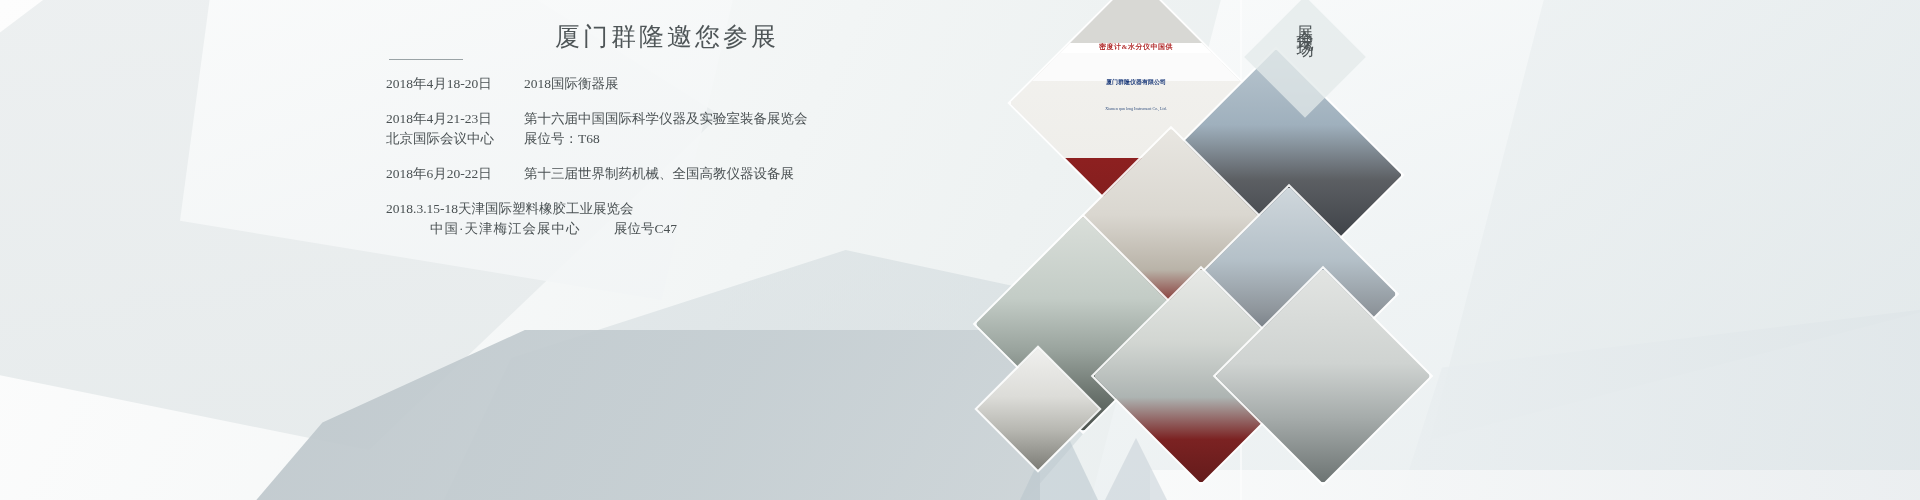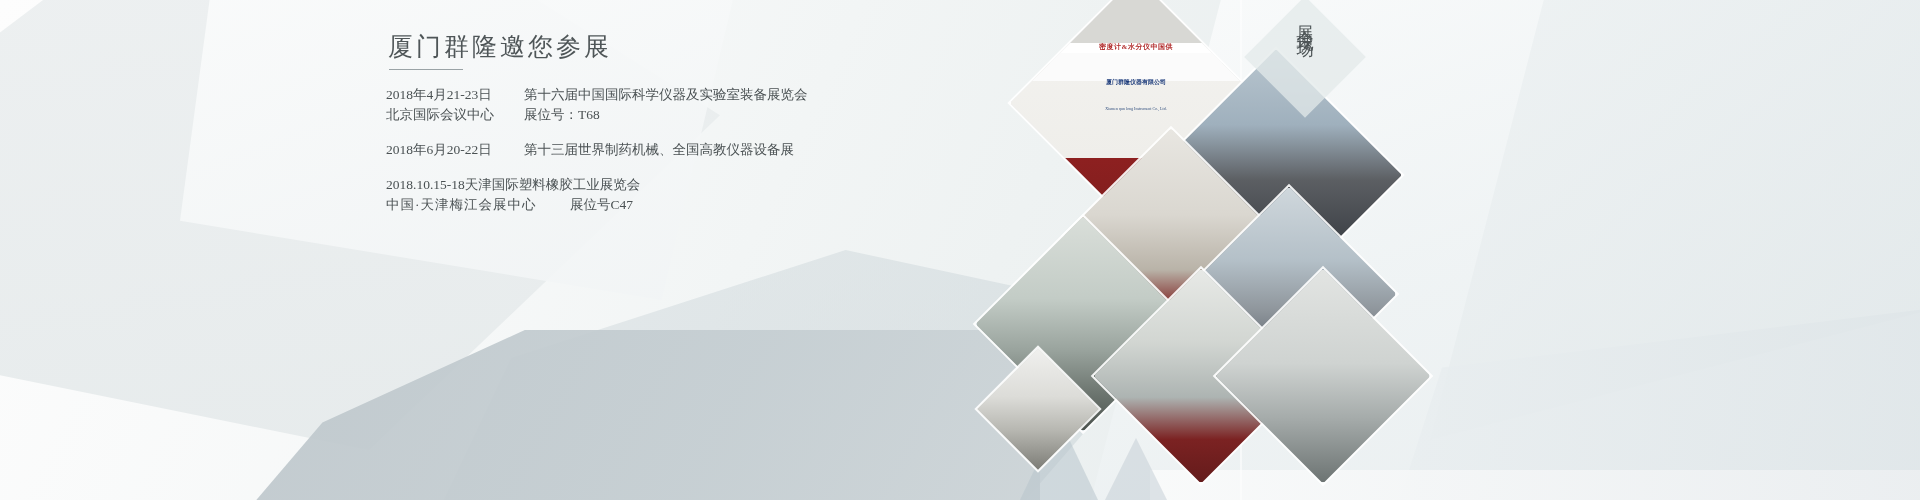--- a/index.html
+++ b/index.html
@@ -78,33 +78,33 @@
   .sh-k{ 
     left:1240px;top:0;width:2px;height:500px;
     background:rgba(255,255,255,.55);
   }
 
   
   .panel{position:absolute;left:386px;top:18px;width:560px;}
   .title{
     font-size:25px;color:#4f5658;letter-spacing:3px;
     font-family:"Liberation Serif","DejaVu Serif",serif;
-    margin:12px 0 6px 2px;white-space:nowrap;
+    margin:2px 0 6px 2px;white-space:nowrap;text-align:center;
   }
   .rule{width:74px;height:1px;background:#9aa3a6;margin:2px 0 14px 3px;}
 
   .evt{margin-bottom:15px;}
   .line{white-space:nowrap;color:#4a5153;font-size:13.5px;line-height:20px;}
   .line .date{display:inline-block;width:138px;}
   .line .venue{display:inline-block;width:138px;}
   .line .name{display:inline-block;}
   .line .booth{display:inline-block;}
   .evt.last .line{font-size:13.5px;}
   .evt.last .l1,.evt.last .l2{display:block;}
-  .evt.last .l2 .venue{width:184px;letter-spacing:1px;}
+  .evt.last .l2 .venue{width:184px;letter-spacing:1px;margin-left:44px;}
 
   
   .collage{position:absolute;left:1035px;top:0px;width:350px;height:500px;}
   .dia{
     position:absolute;width:152px;height:152px;
     transform:rotate(45deg);overflow:hidden;
     box-shadow:0 0 0 2px rgba(255,255,255,.9);
   }
   .dia > .inner{
     position:absolute;left:-30px;top:-30px;width:212px;height:212px;
@@ -183,20 +183,23 @@
   <div class="shape sh-j"></div>
   <div class="shape sh-h"></div>
   <div class="shape sh-i"></div>
   <div class="shape sh-k"></div>
 
   <div class="panel">
     <div class="title">厦门群隆邀您参展</div>
     <div class="rule"></div>
 
     <div class="evt">
+      <div class="line">
+        <span class="date">2018年4月18-20日</span><span class="name">2018国际衡器展</span>
+      </div>
     </div>
 
     <div class="evt">
       <div class="line">
         <span class="date">2018年4月21-23日</span><span class="name">第十六届中国国际科学仪器及实验室装备展览会</span>
       </div>
       <div class="line">
         <span class="venue">北京国际会议中心</span><span class="booth">展位号：T68</span>
       </div>
     </div>
@@ -204,21 +207,21 @@
 
     <div class="evt">
       <div class="line">
         <span class="date">2018年6月20-22日</span><span class="name">第十三届世界制药机械、全国高教仪器设备展</span>
       </div>
     </div>
 
 
     <div class="evt last">
       <div class="line l1">
-        <span class="name">2018.10.15-18天津国际塑料橡胶工业展览会</span>
+        <span class="name">2018.3.15-18天津国际塑料橡胶工业展览会</span>
       </div>
       <div class="line l2">
         <span class="venue">中国·天津梅江会展中心</span><span class="booth">展位号C47</span>
       </div>
     </div>
   </div>
 
   <div class="collage">
 
     <div class="dia big p1" style="left:12px;top:14px;">

